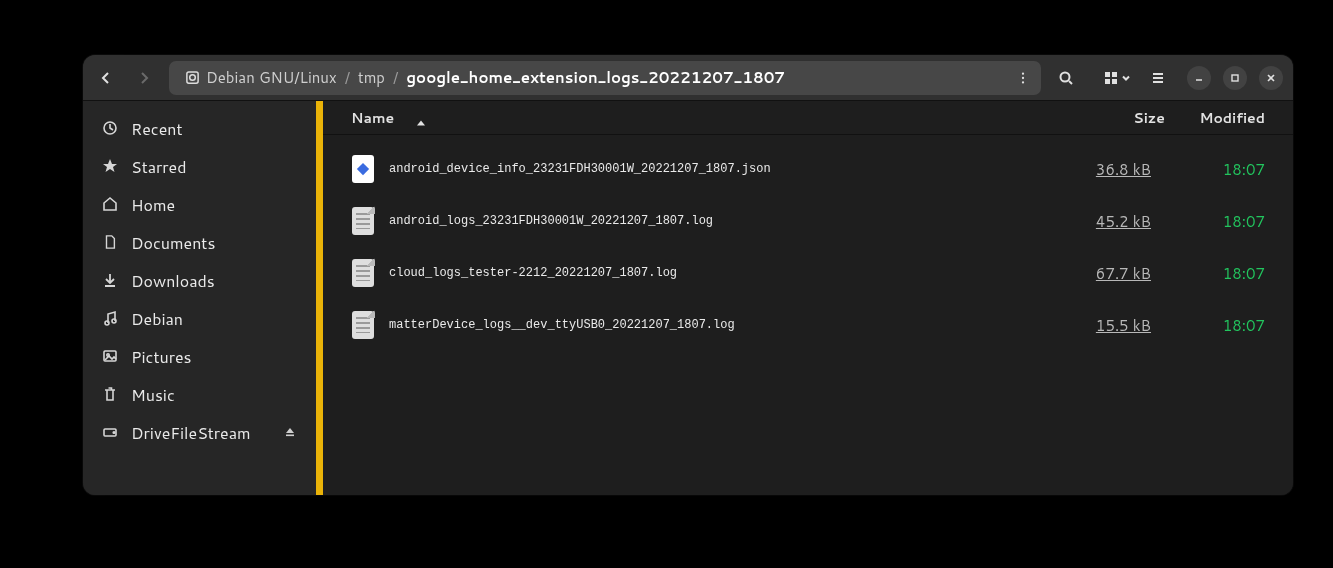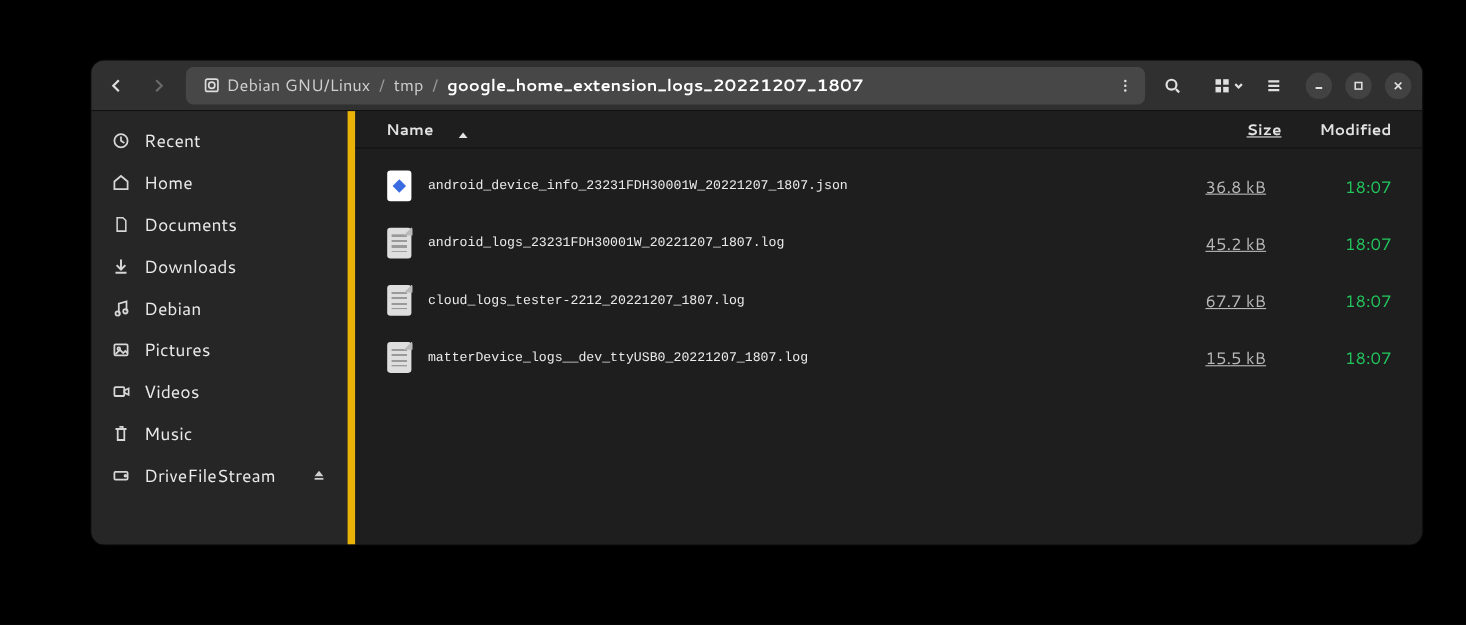--- a/index.html
+++ b/index.html
@@ -134,21 +134,21 @@
     align-items: center;
     height: 34px;
     padding: 0 28px;
     border-bottom: 1px solid #111;
     color: #e2e2e2;
     font-size: 14px;
     font-weight: 700;
   }
   .col-name { flex: 1; display: flex; align-items: flex-end; gap: 22px; }
   .sort-arrow { width:10px; height:10px; display:inline-flex; align-items:center; justify-content:center; color: #e2e2e2;}
-  .col-size { width: 90px; text-align: right; text-decoration: underline; }
+  .col-size { width: 90px; text-align: right; }
   .col-mod  { width: 100px; text-align: right; }
   .file-list { flex: 1; overflow-y:auto; padding: 8px 0; }
   .file-row {
     display: flex;
     align-items: center;
     height: 52px;
     padding: 0 28px;
     color: #eaeaea;
     gap: 14px;
   }
@@ -283,20 +283,28 @@
           <span class="icon">
             <svg viewBox="0 0 16 16" width="16" height="16" stroke="currentColor" fill="none" stroke-width="1.6">
               <circle cx="8" cy="8" r="6"></circle>
               <polyline points="8 4 8 8 11 10"></polyline>
             </svg>
           </span>
           <span class="label">Recent</span>
         </div>
         <div class="side-item">
           <span class="icon">
+            <svg viewBox="0 0 16 16" width="16" height="16" fill="currentColor">
+              <polygon points="8 1 10 6 15 6 11 9 12.5 14 8 11 3.5 14 5 9 1 6 6 6"></polygon>
+            </svg>
+          </span>
+          <span class="label">Starred</span>
+        </div>
+        <div class="side-item">
+          <span class="icon">
             <svg viewBox="0 0 16 16" width="16" height="16" stroke="currentColor" fill="none" stroke-width="1.6">
               <path d="M2 7 L8 2 L14 7 V14 H2 Z"></path>
             </svg>
           </span>
           <span class="label">Home</span>
         </div>
         <div class="side-item">
           <span class="icon">
             <svg viewBox="0 0 16 16" width="14" height="16" stroke="currentColor" fill="none" stroke-width="1.6">
               <path d="M4 1 H10 L13 4 V15 H4 Z"></path>
@@ -326,29 +334,20 @@
         </div>
         <div class="side-item">
           <span class="icon">
             <svg viewBox="0 0 16 16" width="16" height="16" stroke="currentColor" fill="none" stroke-width="1.6">
               <rect x="2" y="3" width="12" height="10" rx="1"></rect>
               <circle cx="6" cy="7" r="1.2"></circle>
               <path d="M3 12 L7 8 L10 11 L12 9 L14 11"></path>
             </svg>
           </span>
           <span class="label">Pictures</span>
-        </div>
-        <div class="side-item">
-          <span class="icon">
-            <svg viewBox="0 0 16 16" width="16" height="16" stroke="currentColor" fill="none" stroke-width="1.6">
-              <rect x="2" y="4" width="9" height="8" rx="1"></rect>
-              <polygon points="11 7 15 5 15 11 11 9"></polygon>
-            </svg>
-          </span>
-          <span class="label">Videos</span>
         </div>
         <div class="side-item">
           <span class="icon">
             <svg viewBox="0 0 16 16" width="16" height="16" stroke="currentColor" fill="none" stroke-width="1.6">
               <path d="M3 4 H13"></path>
               <path d="M5 4 V14 H11 V4"></path>
               <path d="M6.5 2 H9.5 V4"></path>
             </svg>
           </span>
           <span class="label">Music</span>

